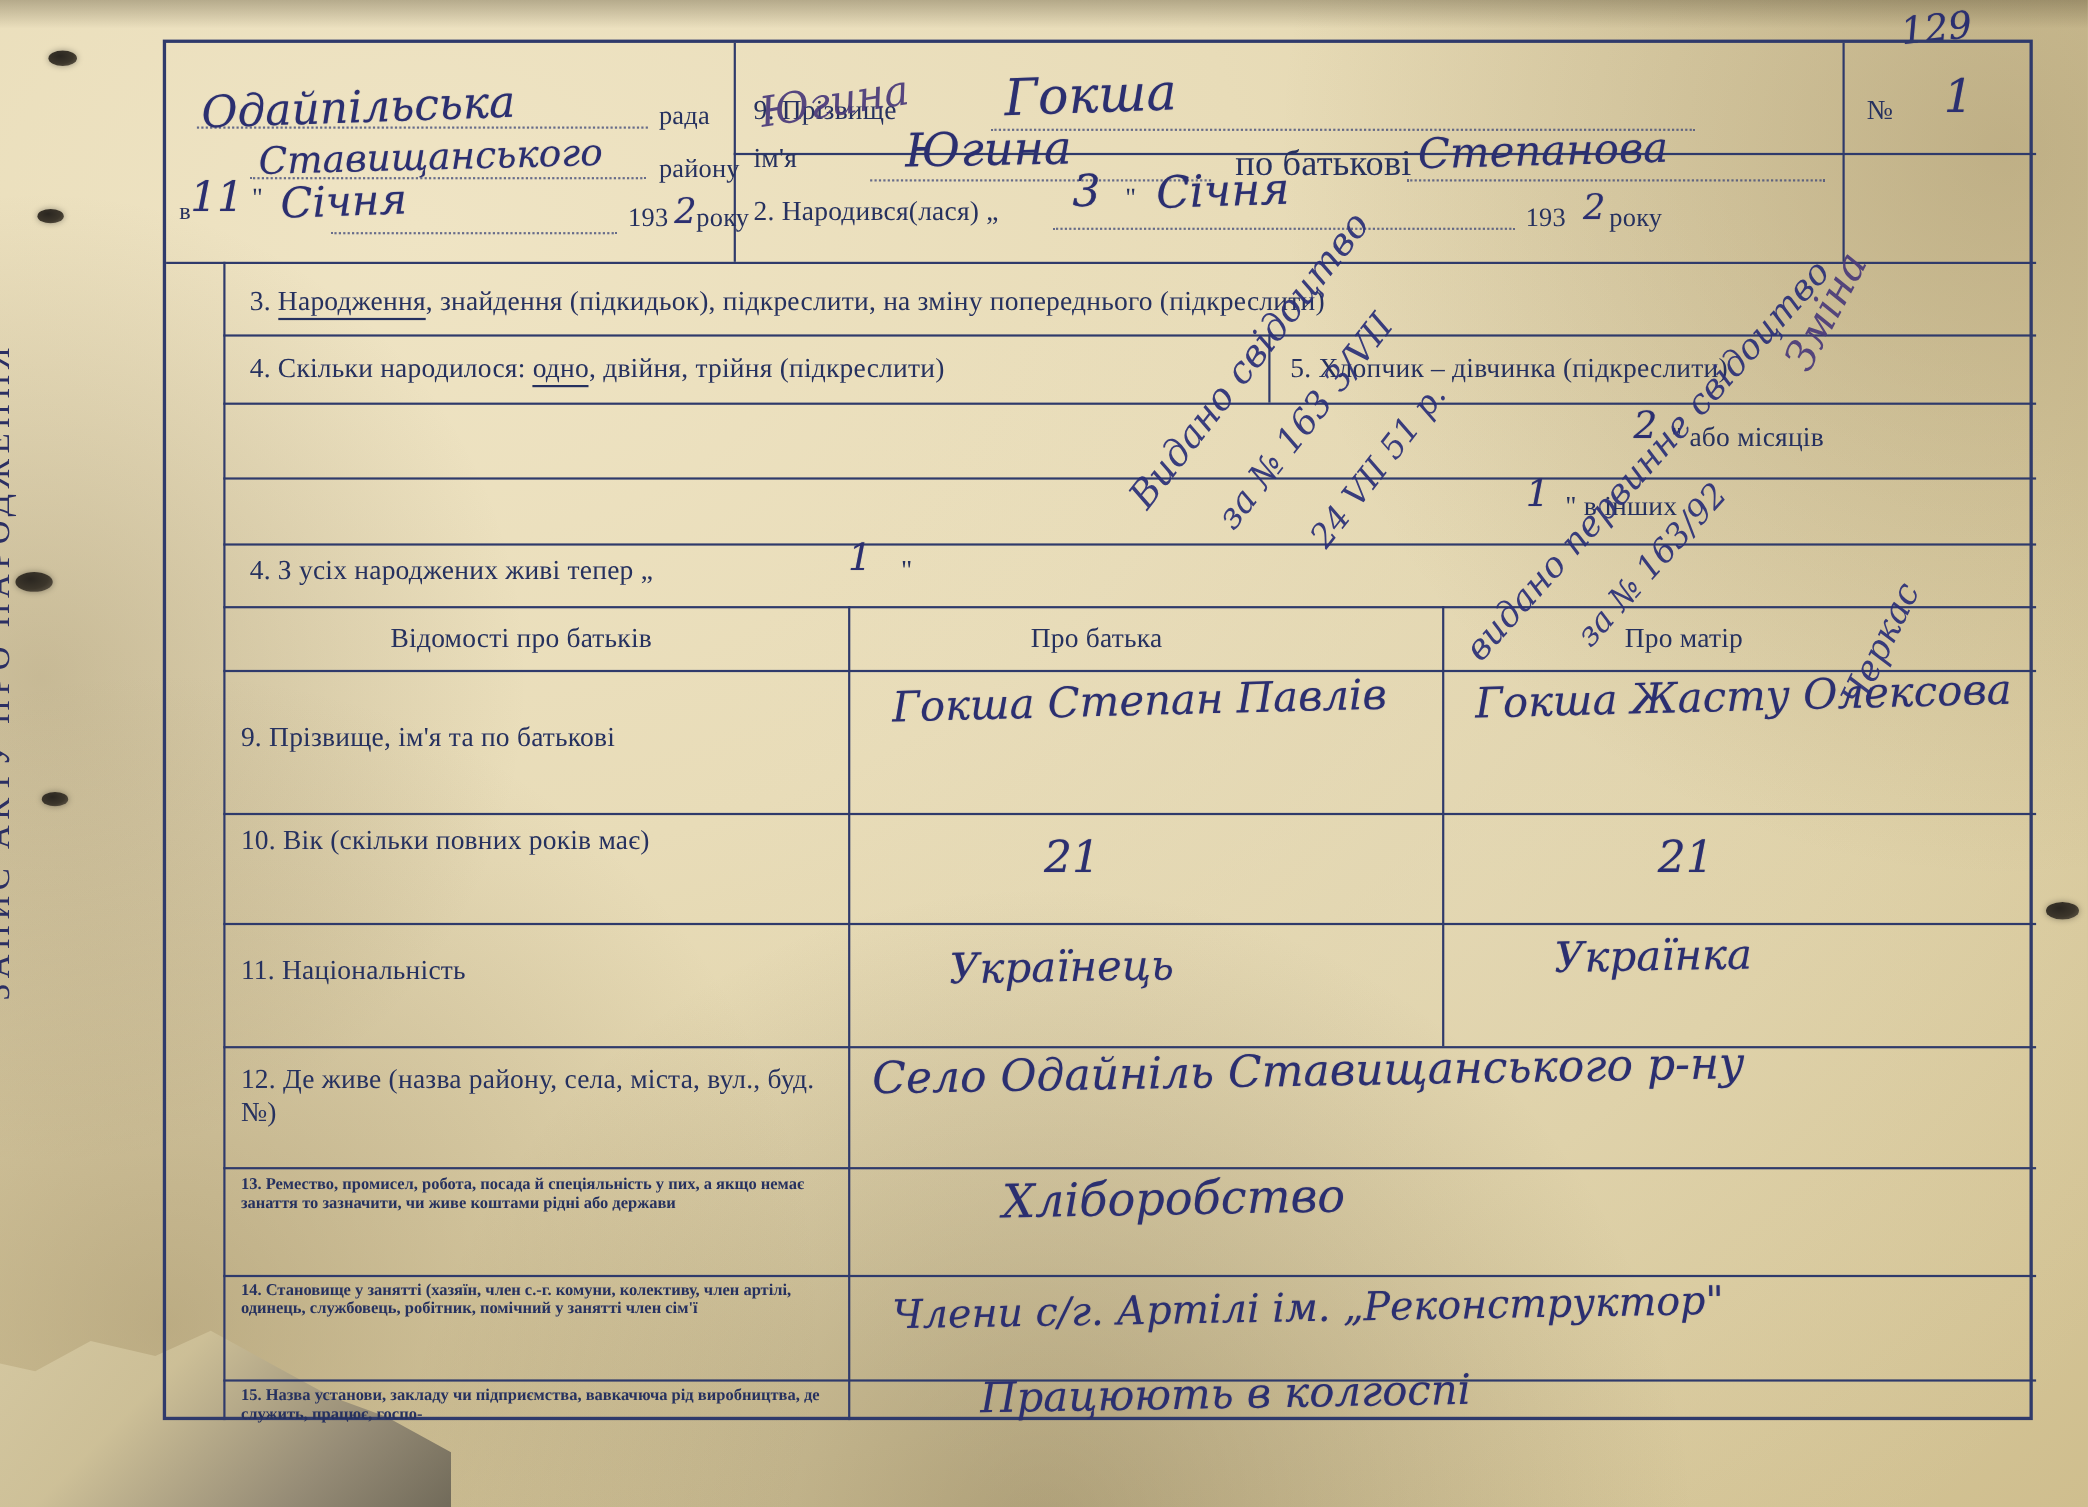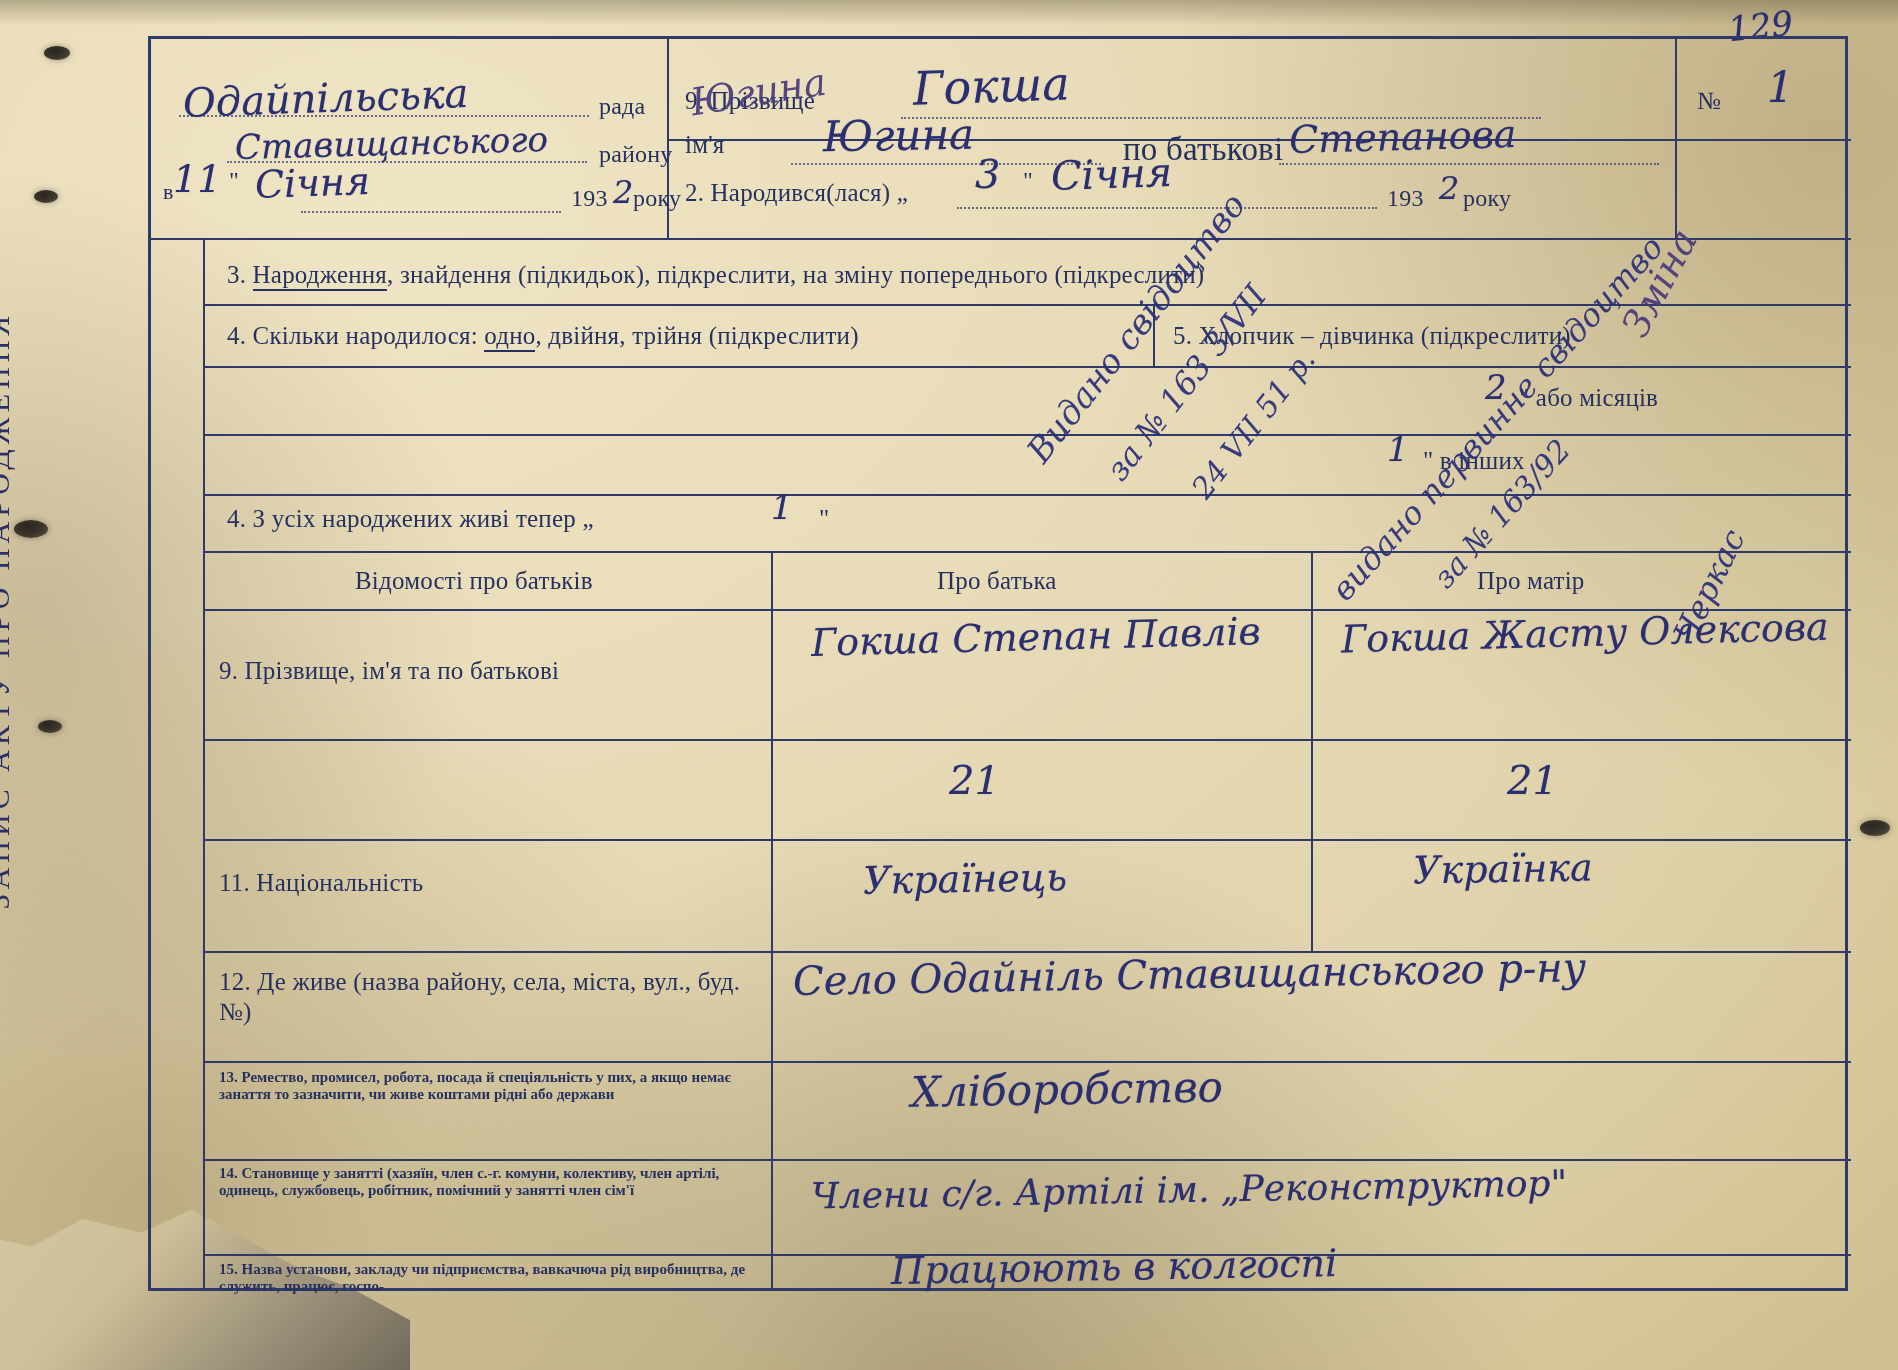--- a/index.html
+++ b/index.html
@@ -240,20 +240,21 @@
     <div class="pr" style="left:668px; top:466px; font-size:25px;">"</div>
 
     <div class="pr" style="left:204px; top:528px; font-size:25px;">Відомості про батьків</div>
     <div class="pr" style="left:786px; top:528px; font-size:25px;">Про  батька</div>
     <div class="pr" style="left:1326px; top:528px; font-size:25px;">Про  матір</div>
 
     <div class="pr" style="left:68px; top:618px; font-size:25px;">9. Прізвище, ім'я та по батькові</div>
     <div class="hw" style="left:660px; top:576px; font-size:38px; transform:rotate(-1.5deg);">Гокша Степан Павлів</div>
     <div class="hw" style="left:1190px; top:572px; font-size:38px; transform:rotate(-1.5deg);">Гокша Жасту Олексова</div>
 
+    <div class="pr" style="left:68px; top:712px; font-size:25px; white-space:normal; width:520px;">10. Вік (скільки повних років має)</div>
     <div class="hw" style="left:798px; top:718px; font-size:40px;">21</div>
     <div class="hw" style="left:1356px; top:718px; font-size:40px;">21</div>
 
     <div class="pr" style="left:68px; top:830px; font-size:25px;">11. Національність</div>
     <div class="hw" style="left:712px; top:818px; font-size:38px; transform:rotate(-1deg);">Українець</div>
     <div class="hw" style="left:1262px; top:808px; font-size:38px; transform:rotate(-1deg);">Українка</div>
 
     <div class="pr" style="left:68px; top:928px; font-size:25px; white-space:normal; width:530px; line-height:30px;">12. Де живе (назва району, села, міста, вул., буд. №)</div>
     <div class="hw" style="left:642px; top:912px; font-size:40px; transform:rotate(-1deg);">Село Одайніль Ставищанського р-ну</div>
 

